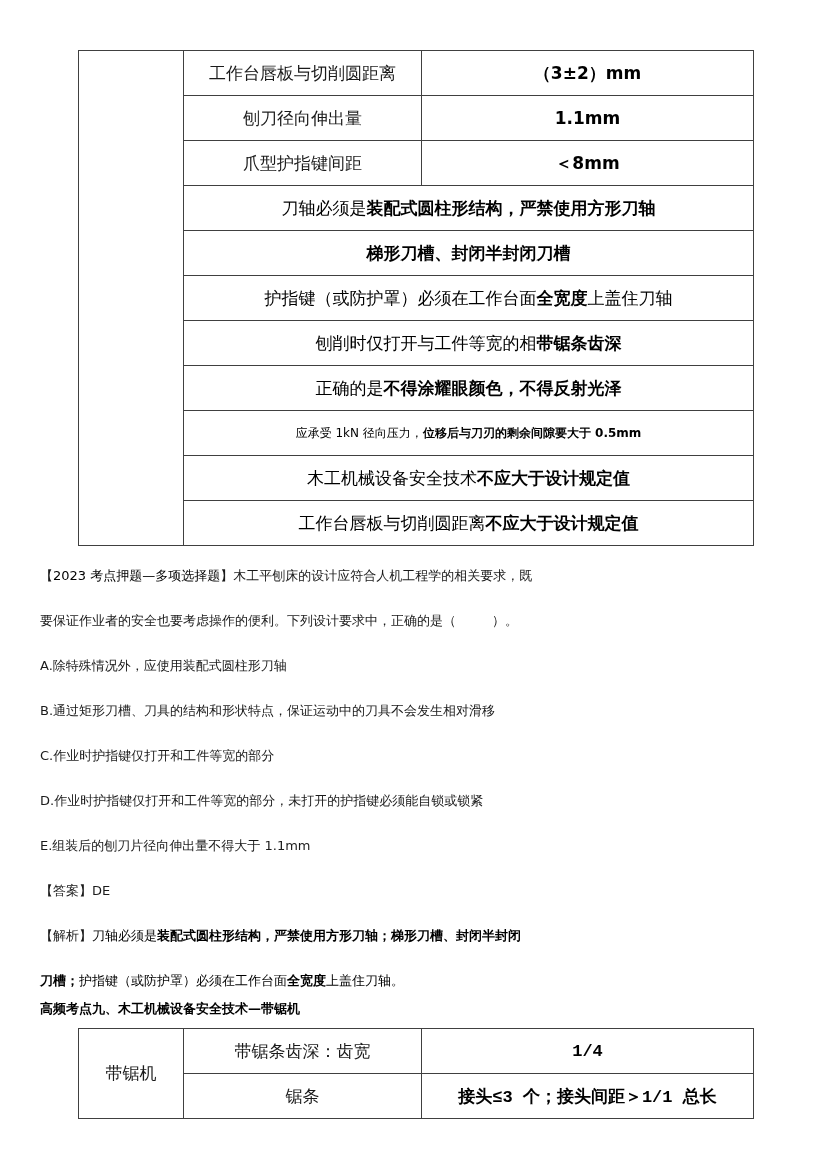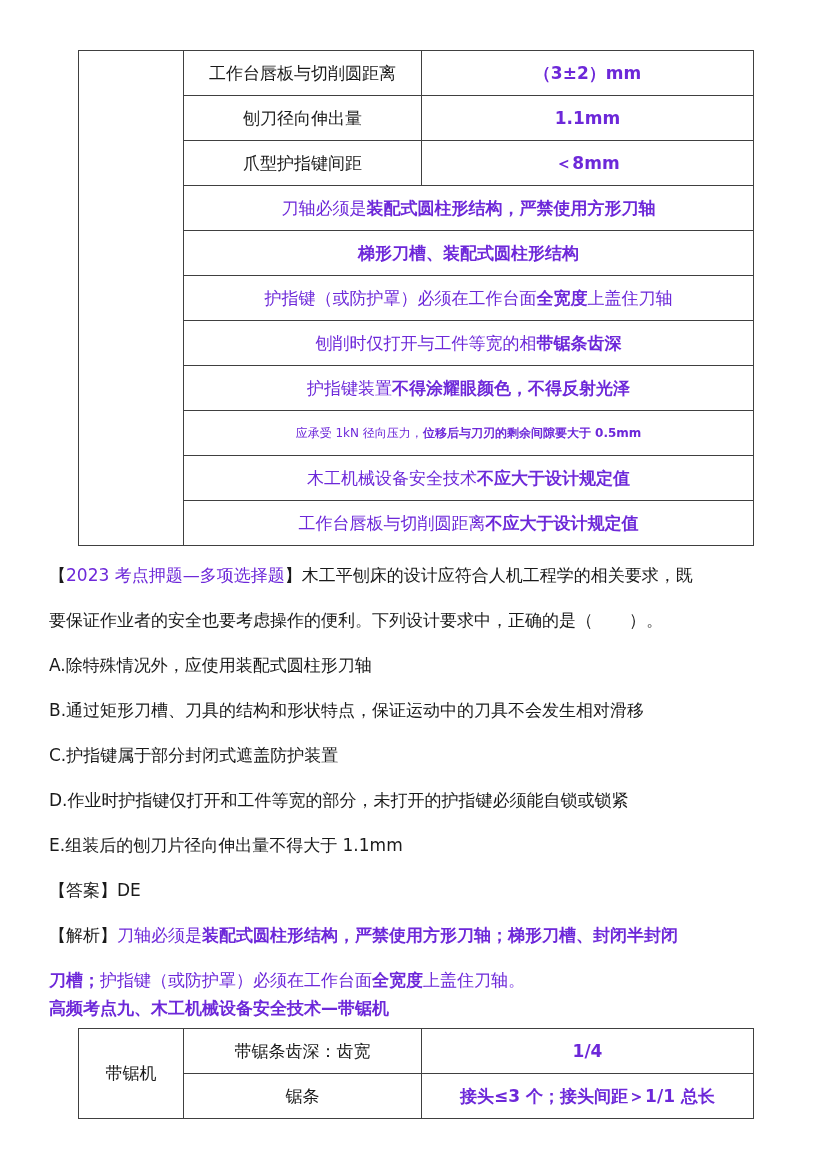--- a/index.html
+++ b/index.html
@@ -1,36 +1,36 @@
 <!DOCTYPE html>
 <html><head>
 <meta charset="utf-8">
 <style>
   html, body { margin: 0; padding: 0; background: #ffffff; }
   body {
     width: 830px; height: 1175px; position: relative; overflow: hidden;
     font-family: "DejaVu Sans", "Liberation Sans", sans-serif;
     color: #1a1a1a;
   }
-  .red { color: #6d28d9; }
+  .red { color: #000000; }
   .b { font-weight: bold; }
   table.grid {
     position: absolute; border-collapse: collapse;
     font-size: 17px; table-layout: fixed;
   }
   table.grid td {
     border: 1.5px solid #404040; text-align: center; vertical-align: middle;
     padding: 0; white-space: nowrap; overflow: hidden;
   }
   #table1 { left: 78px; top: 50px; width: 675px; }
   #table1 td { height: 44px; }
   #table2 { left: 78px; top: 1028px; width: 675px; }
-  #table2 td { height: 44px; }
+  #table2 td { height: 44px; font-family: Liberation Mono, monospace; }
   .para {
-    position: absolute; left: 49px; width: 740px; font-size: 17px;
+    position: absolute; left: 40px; width: 740px; font-size: 13px;
     line-height: 45px; margin: 0;
   }
   .blank-paren { display: inline-block; width: 36px; }
 </style>
 </head>
 <body>
 
 <table class="grid" id="table1">
   <colgroup>
       <col style="width:105px">
@@ -48,49 +48,49 @@
     <td class="red b">1.1mm</td>
   </tr>
   <tr>
     <td>爪型护指键间距</td>
     <td class="red b">＜8mm</td>
   </tr>
   <tr>
     <td colspan="2" class="red"><span>刀轴必须是</span><span class="b">装配式圆柱形结构，严禁使用方形刀轴</span></td>
   </tr>
   <tr>
-    <td colspan="2" class="red"><span class="b">梯形刀槽、装配式圆柱形结构</span></td>
+    <td colspan="2" class="red"><span class="b">梯形刀槽、封闭半封闭刀槽</span></td>
   </tr>
   <tr>
     <td colspan="2" class="red"><span>护指键（或防护罩）必须在工作台面</span><span class="b">全宽度</span><span>上盖住刀轴</span></td>
   </tr>
   <tr>
     <td colspan="2" class="red"><span>刨削时仅打开与工件等宽的相</span><span class="b">带锯条齿深</span></td>
   </tr>
   <tr>
-    <td colspan="2" class="red"><span>护指键装置</span><span class="b">不得涂耀眼颜色，不得反射光泽</span></td>
+    <td colspan="2" class="red"><span>正确的是</span><span class="b">不得涂耀眼颜色，不得反射光泽</span></td>
   </tr>
   <tr>
     <td colspan="2" class="red" style="font-size:12px"><span>应承受 1kN 径向压力，</span><span class="b">位移后与刀刃的剩余间隙要大于 0.5mm</span></td>
   </tr>
   <tr>
     <td colspan="2" class="red"><span>木工机械设备安全技术</span><span class="b">不应大于设计规定值</span></td>
   </tr>
   <tr>
     <td colspan="2" class="red"><span>工作台唇板与切削圆距离</span><span class="b">不应大于设计规定值</span></td>
   </tr>
 </tbody>
   </table>
 
 <p class="para" style="top:553px"><span>【</span><span class="red">2023 考点押题—多项选择题</span><span>】</span><span>木工平刨床的设计应符合人机工程学的相关要求，既</span></p>
 <p class="para" style="top:598px"><span>要保证作业者的安全也要考虑操作的便利。下列设计要求中，正确的是（</span><span class="blank-paren"></span><span>）。</span></p>
 
 <p class="para" style="top:643px">A.除特殊情况外，应使用装配式圆柱形刀轴</p>
 <p class="para" style="top:688px">B.通过矩形刀槽、刀具的结构和形状特点，保证运动中的刀具不会发生相对滑移</p>
-<p class="para" style="top:733px">C.护指键属于部分封闭式遮盖防护装置</p>
+<p class="para" style="top:733px">C.作业时护指键仅打开和工件等宽的部分</p>
 <p class="para" style="top:778px">D.作业时护指键仅打开和工件等宽的部分，未打开的护指键必须能自锁或锁紧</p>
 <p class="para" style="top:823px">E.组装后的刨刀片径向伸出量不得大于 1.1mm</p>
 
 <p class="para" style="top:868px"><span>【答案】</span><span>DE</span></p>
 
 <p class="para" style="top:913px"><span>【解析】</span><span class="red">刀轴必须是</span><span class="red b">装配式圆柱形结构，严禁使用方形刀轴；梯形刀槽、封闭半封闭</span></p>
 <p class="para" style="top:958px"><span class="red b">刀槽；</span><span class="red">护指键（或防护罩）必须在工作台面</span><span class="red b">全宽度</span><span class="red">上盖住刀轴。</span></p>
 
 <p class="para red b" style="top:986px">高频考点九、木工机械设备安全技术—带锯机</p>
 

